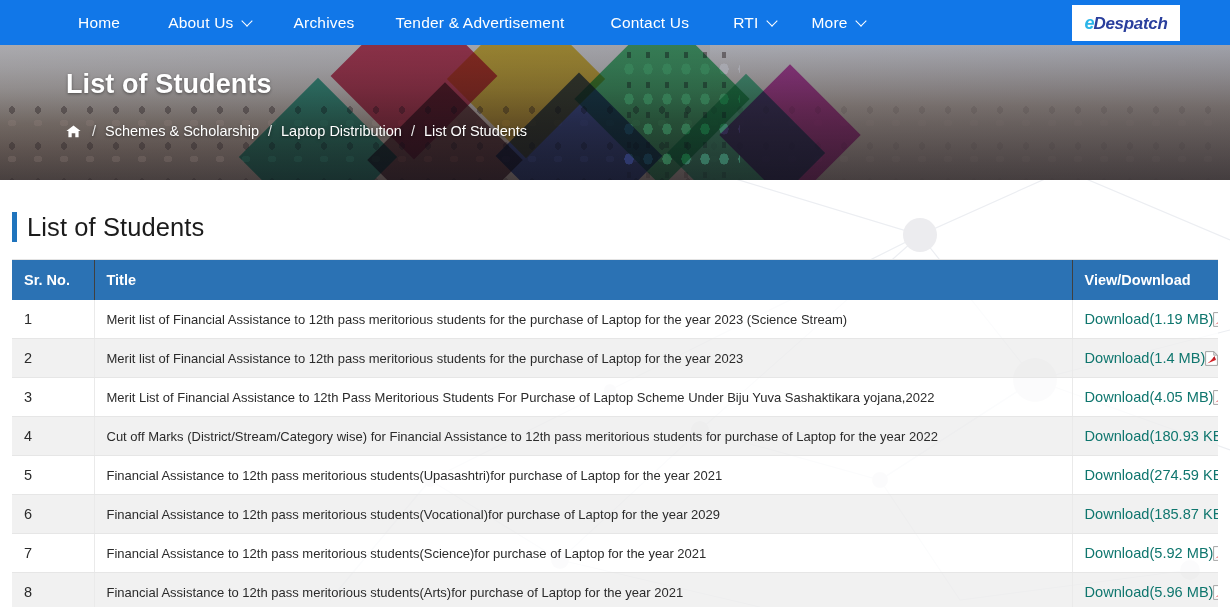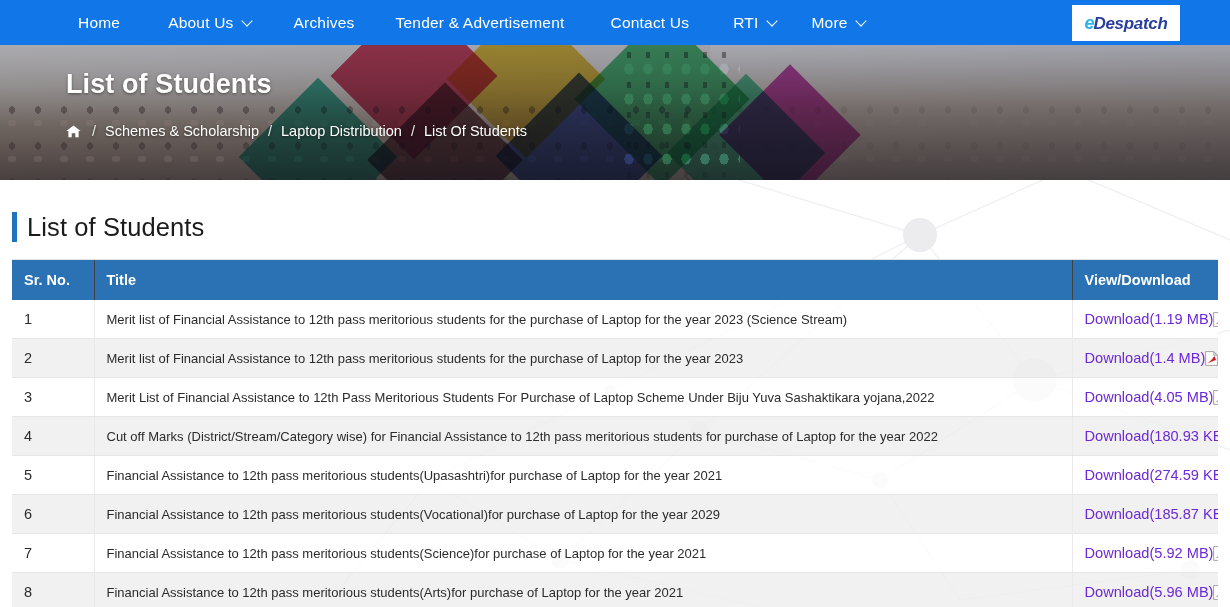--- a/index.html
+++ b/index.html
@@ -268,21 +268,21 @@
   }
   table.listing tbody td:last-child { border-right: none; }
   table.listing tbody tr.odd  td { background: rgba(255,255,255,.80); }
   table.listing tbody tr.even td { background: rgba(238,238,238,.82); }
 
   .td-sr { color: #333; }
   .td-title { font-size: 13px; color: #2c2c2c; }
   .td-dl { white-space: nowrap; padding-left: 12px; }
 
   a.dl-link {
-    color: #6d28d9;
+    color: #0f766e;
     text-decoration: none;
     font-size: 14.6px;
     cursor: pointer;
   }
 
   .pdf-icon {
     display: inline-block;
     width: 13px;
     height: 15px;
     vertical-align: -3px;

